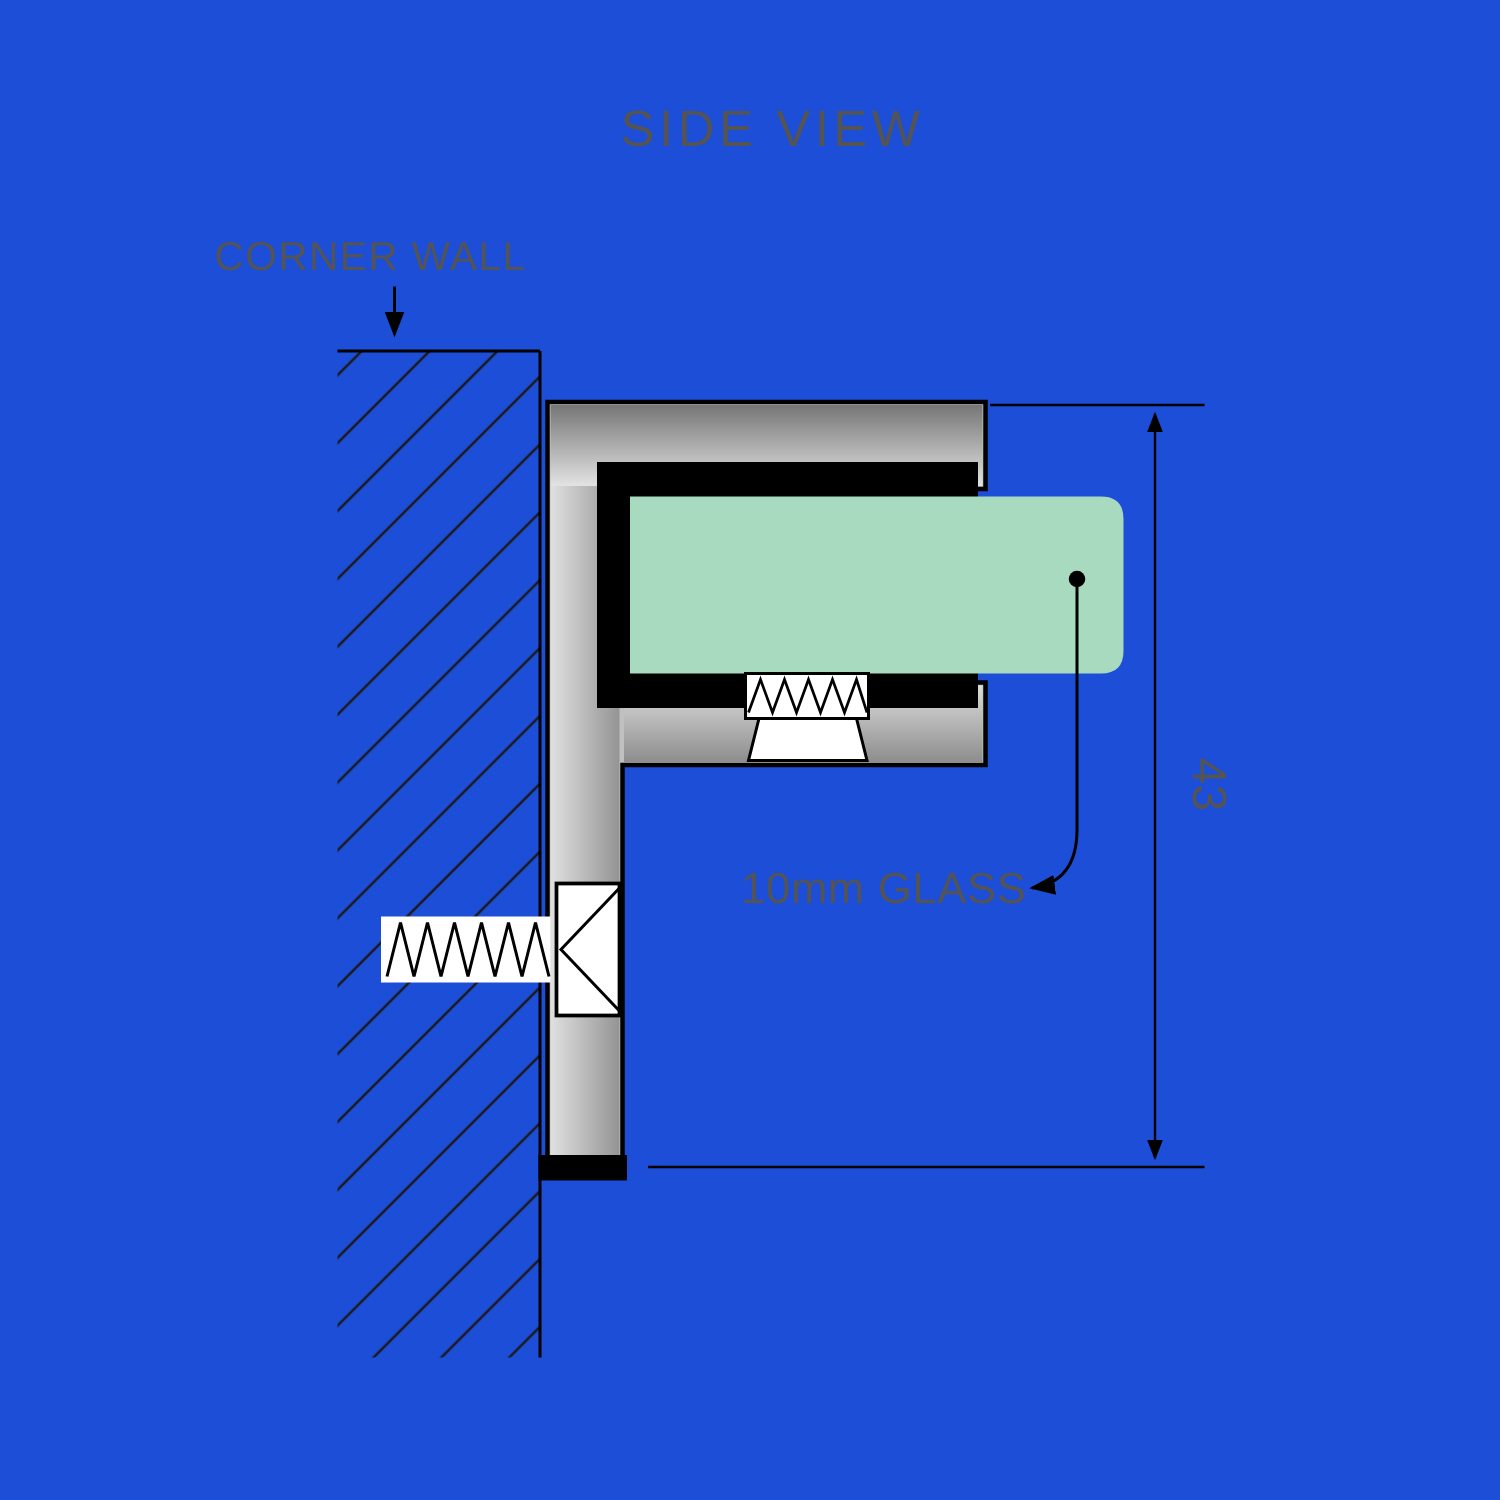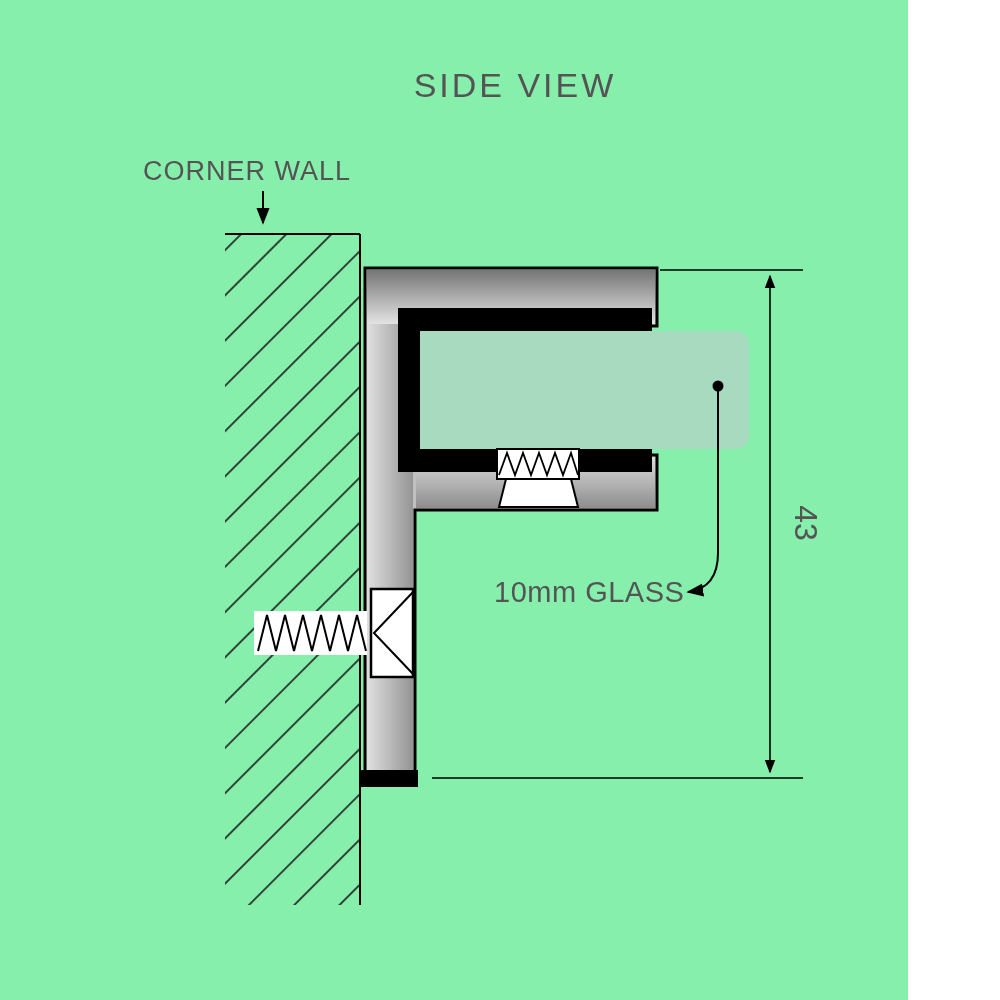--- a/index.html
+++ b/index.html
@@ -6,23 +6,23 @@
     margin: 0;
     padding: 0;
     background: #ffffff;
     width: 1000px;
     height: 1000px;
     overflow: hidden;
     font-family: "Liberation Sans", sans-serif;
   }
   .stage {
     position: relative;
-    width: 908px;
+    width: 1000px;
     height: 1000px;
-    background: #86efac;
+    background: #1d4ed8;
     text-align: right;
   }
   svg { display: block; }
   text {
     font-family: "Liberation Sans", "DejaVu Sans", sans-serif;
   }
   .title-text {
     font-size: 34px;
     letter-spacing: 3px;
   }

